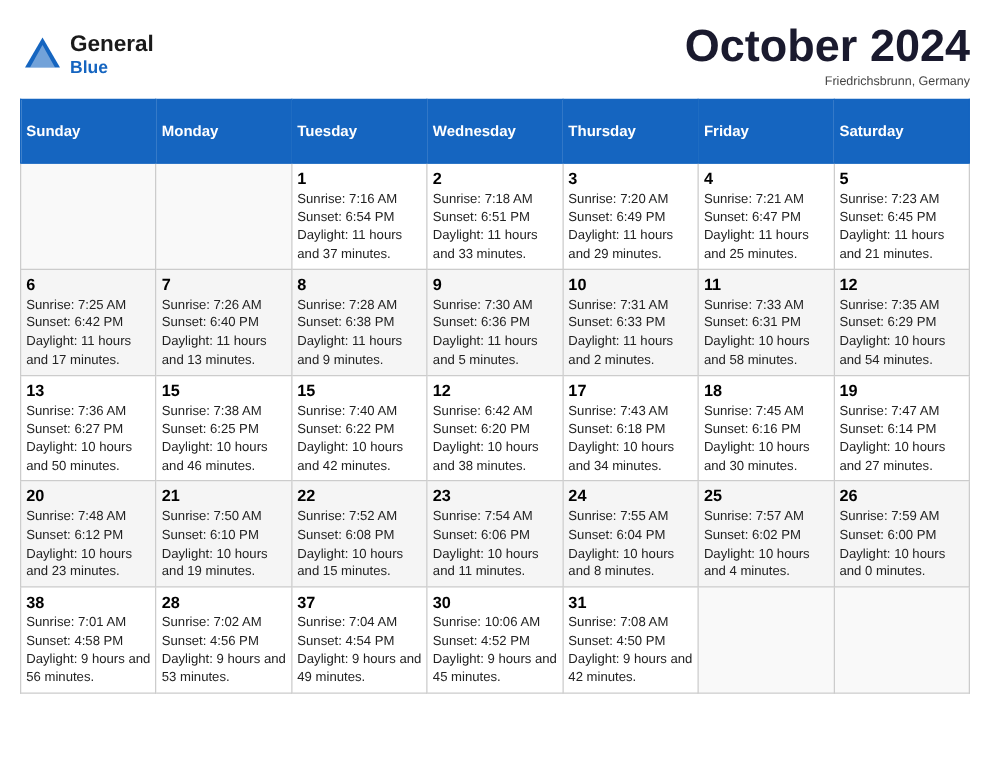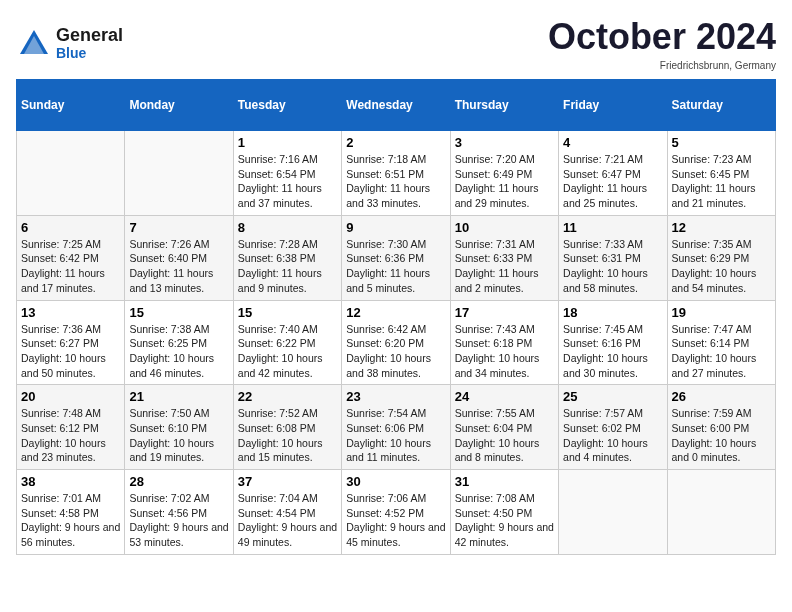--- a/index.html
+++ b/index.html
@@ -332,21 +332,21 @@
         </td>
         <td>
           <span class="day-number">37</span>
           <div class="day-info">Sunrise: 7:04 AM
 Sunset: 4:54 PM
 Daylight: 9 hours
 and 49 minutes.</div>
         </td>
         <td>
           <span class="day-number">30</span>
-          <div class="day-info">Sunrise: 7:06 AM
+          <div class="day-info">Sunrise: 10:06 AM
 Sunset: 4:52 PM
 Daylight: 9 hours
 and 45 minutes.</div>
         </td>
         <td>
           <span class="day-number">31</span>
           <div class="day-info">Sunrise: 7:08 AM
 Sunset: 4:50 PM
 Daylight: 9 hours
 and 42 minutes.</div>

